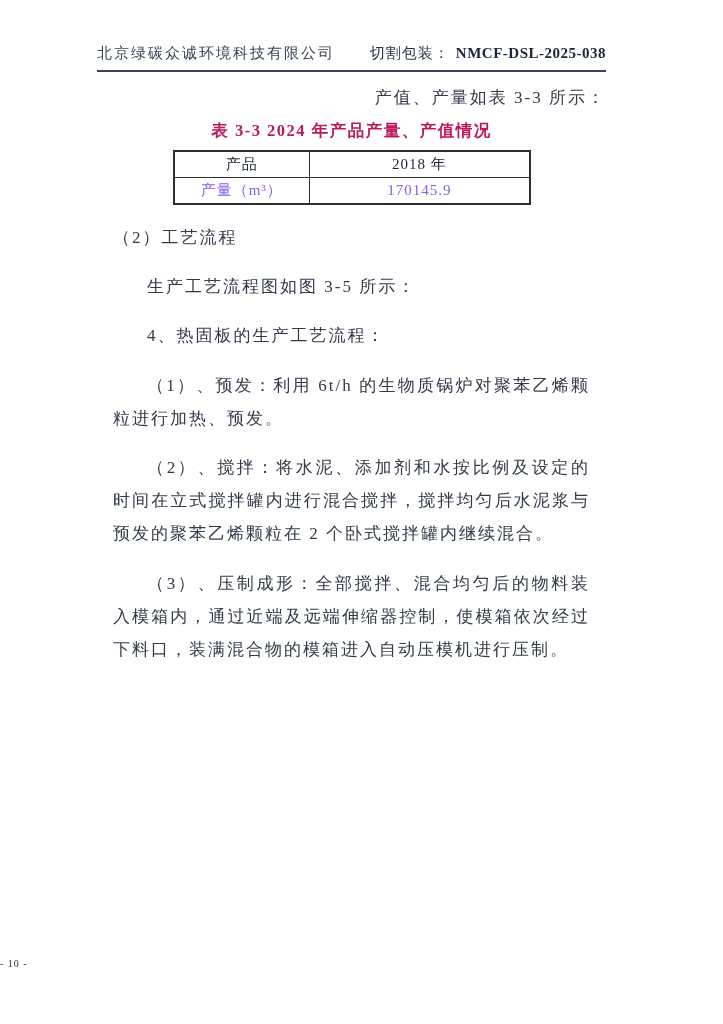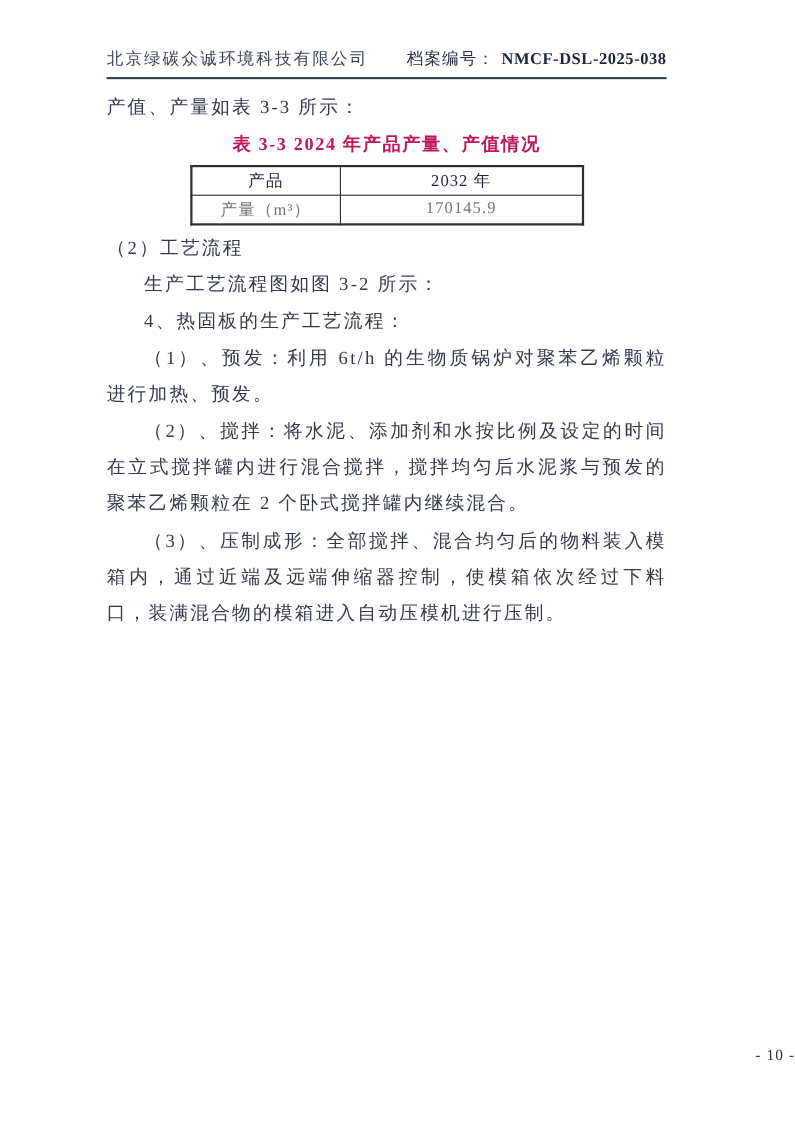--- a/index.html
+++ b/index.html
@@ -37,20 +37,21 @@
     margin-left: 6px;
     color: #1c2438;
     margin-top: 32px;
   }
   
   .intro {
     margin: 16px 0 0 0;
     font-size: 17px;
     letter-spacing: 2px;
     line-height: 20px;
+    text-align: right;
   }
   
   .tbl-title {
     margin: 12px 0 8px 0;
     text-align: center;
     font-size: 16.5px;
     font-weight: bold;
     letter-spacing: 1.5px;
     color: #be185d;
   }
@@ -61,84 +62,84 @@
     width: 356px;
     table-layout: fixed;
   }
   table.prod th, table.prod td {
     border: 1px solid #2e2e2e;
     height: 25px;
     text-align: center;
     vertical-align: middle;
     font-size: 15px;
     letter-spacing: 1px;
-    color: #737373;
+    color: #8b5cf6;
     padding: 0 2px;
   }
   table.prod { border: 2px solid #2e2e2e; }
   table.prod th { font-weight: normal; color: #1c2438; }
   table.prod col.c1 { width: 136px; }
   table.prod col.c2 { width: 220px; }
   
   .body-text {
     margin-top: 4px;
     font-size: 17px;
     line-height: 33.2px;
     letter-spacing: 2px;
     text-align: justify;
   }
-  .body-text p { margin: 0; }
+  .body-text p { margin: 16px; }
   .body-text p.ind { text-indent: 2em; }
   
   .ftr {
     position: absolute;
     left: 0; bottom: 55px;
     width: 723px;
-    text-align: right;
-    font-size: 14px;
+    text-align: left;
+    font-size: 10px;
     letter-spacing: 1px;
     color: #2b3245;
   }
 </style>
 </head>
 <body>
 
 <div class="page">
 
   <div class="hdr">
     <span class="hdr-company">北京绿碳众诚环境科技有限公司</span>
     <span class="hdr-archive">
-      <span>档案编号：</span><span class="num">NMCF-DSL-2025-038</span>
+      <span>切割包装：</span><span class="num">NMCF-DSL-2025-038</span>
     </span>
   </div>
 
   <p class="intro">产值、产量如表 3-3 所示：</p>
 
   <div class="tbl-title">表 3-3 2024 年产品产量、产值情况</div>
 
   <table class="prod">
     <colgroup>
         <col class="c1">
         <col class="c2">
       </colgroup>
     <tbody>
         <tr>
       <th>产品</th>
-      <th>2032 年</th>
+      <th>2018 年</th>
     </tr>
     <tr>
       <td>产量（m³）</td>
       <td>170145.9</td>
     </tr>
   </tbody>
     </table>
 
   <div class="body-text">
     <p>（2）工艺流程</p>
-    <p class="ind">生产工艺流程图如图 3-2 所示：</p>
+    <p class="ind">生产工艺流程图如图 3-5 所示：</p>
     <p class="ind">4、热固板的生产工艺流程：</p>
     <p class="ind">（1）、预发：利用 6t/h 的生物质锅炉对聚苯乙烯颗粒进行加热、预发。</p>
     <p class="ind">（2）、搅拌：将水泥、添加剂和水按比例及设定的时间在立式搅拌罐内进行混合搅拌，搅拌均匀后水泥浆与预发的聚苯乙烯颗粒在 2 个卧式搅拌罐内继续混合。</p>
     <p class="ind">（3）、压制成形：全部搅拌、混合均匀后的物料装入模箱内，通过近端及远端伸缩器控制，使模箱依次经过下料口，装满混合物的模箱进入自动压模机进行压制。</p>
   </div>
 
   <div class="ftr">
     <span>- 10 -</span>
   </div>
 

